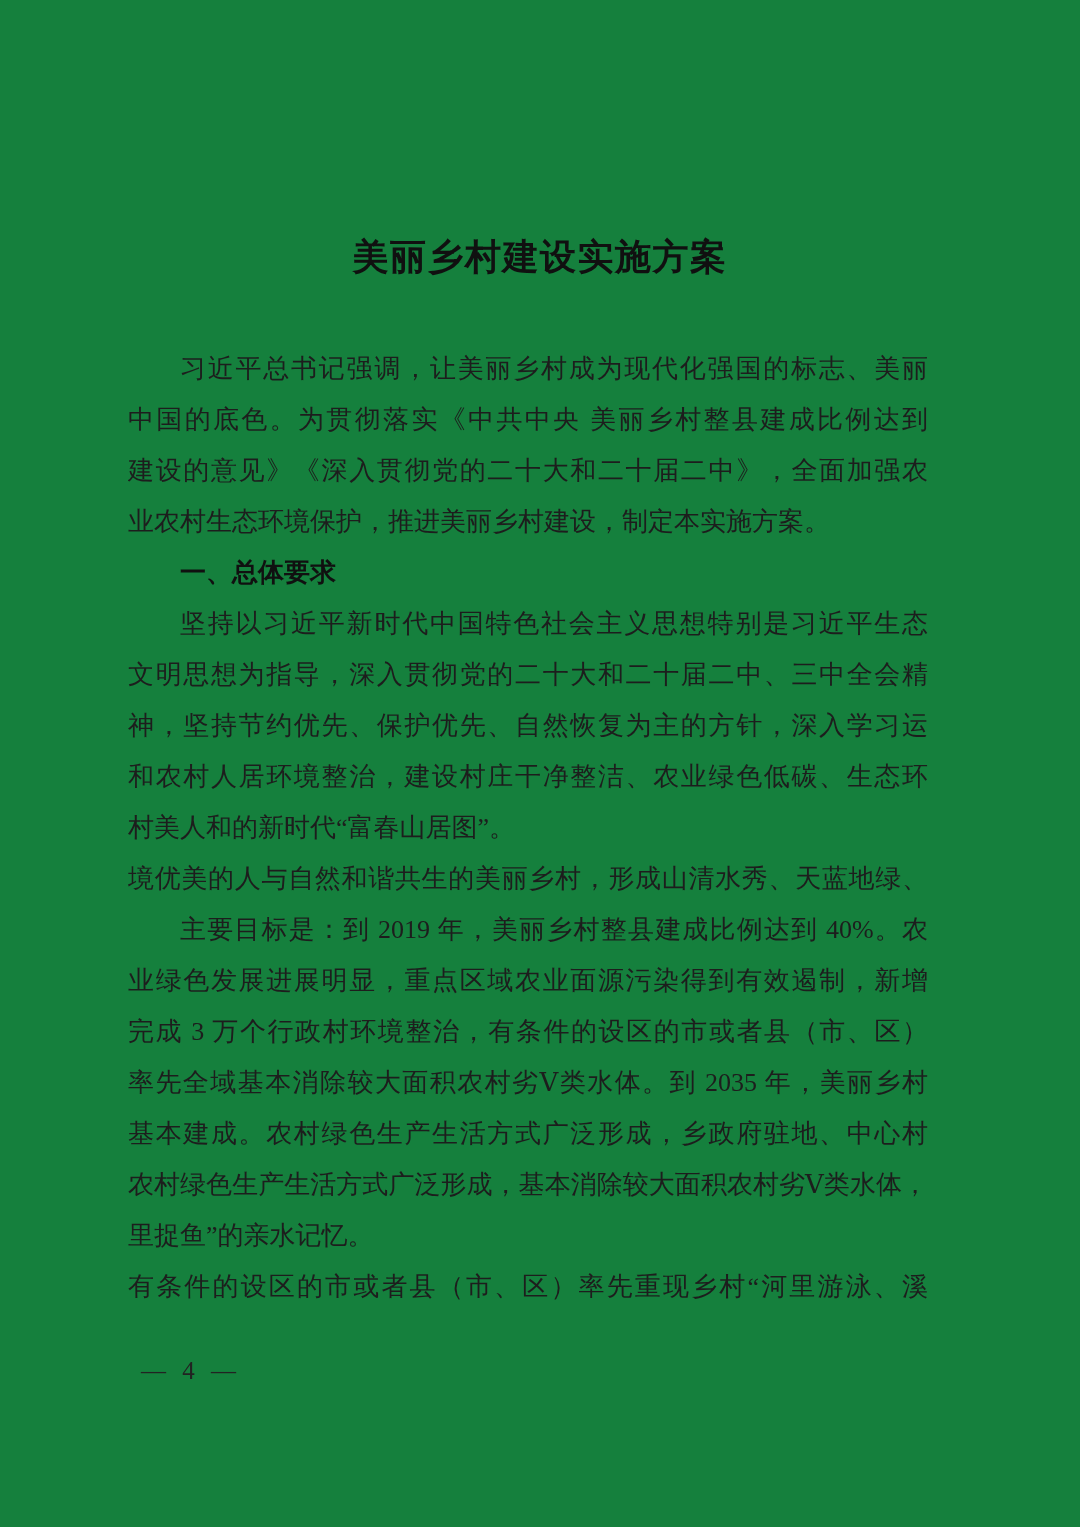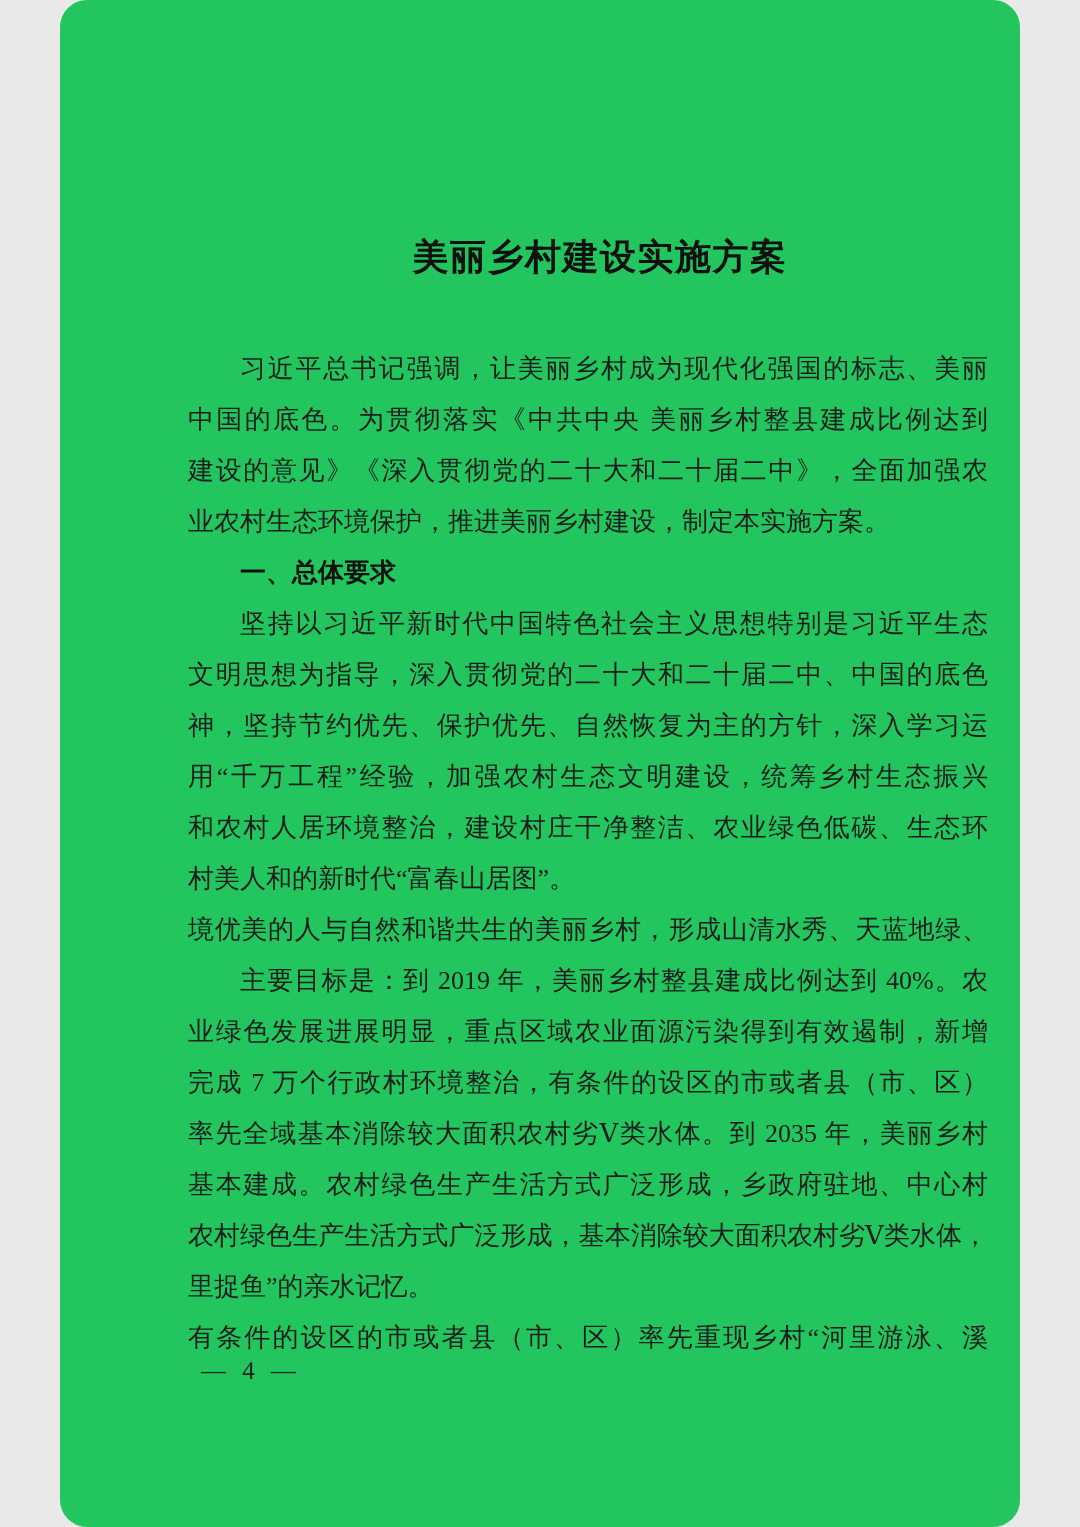--- a/index.html
+++ b/index.html
@@ -1,25 +1,24 @@
 <!DOCTYPE html>
 <html><head>
 <meta charset="utf-8">
 <style>
   html, body { margin: 0; padding: 0; background: #e9e9e9; }
   .page {
     position: relative;
-    width: 960px;
+    width: 1080px;
     height: 1527px;
     margin: 0 auto;
-    background: #22c55e;
+    background: #15803d;
     font-family: "Liberation Serif", "DejaVu Serif", serif;
     color: #1d1d1d;
     overflow: hidden;
-    border-radius: 27px;
   }
   .doc-title {
     position: absolute;
     top: 234px;
     left: 140px;
     width: 800px;
     text-align: center;
     font-family: "Liberation Sans", "DejaVu Sans", sans-serif;
     font-weight: 700;
     font-size: 36px;
@@ -71,31 +70,30 @@
         <div class="line first">习近平总书记强调，让美丽乡村成为现代化强国的标志、美丽</div>
         <div class="line">中国的底色。为贯彻落实《中共中央 美丽乡村整县建成比例达到</div>
         <div class="line">建设的意见》《深入贯彻党的二十大和二十届二中》，全面加强农</div>
         <div class="line last">业农村生态环境保护，推进美丽乡村建设，制定本实施方案。</div>
       </div>
       <div class="block heading">
         <div class="line first last">一、总体要求</div>
       </div>
       <div class="block paragraph">
         <div class="line first">坚持以习近平新时代中国特色社会主义思想特别是习近平生态</div>
-        <div class="line">文明思想为指导，深入贯彻党的二十大和二十届二中、中国的底色</div>
+        <div class="line">文明思想为指导，深入贯彻党的二十大和二十届二中、三中全会精</div>
         <div class="line">神，坚持节约优先、保护优先、自然恢复为主的方针，深入学习运</div>
-        <div class="line">用“千万工程”经验，加强农村生态文明建设，统筹乡村生态振兴</div>
         <div class="line">和农村人居环境整治，建设村庄干净整洁、农业绿色低碳、生态环</div>
         <div class="line last">村美人和的新时代“富春山居图”。</div>
         <div class="line">境优美的人与自然和谐共生的美丽乡村，形成山清水秀、天蓝地绿、</div>
       </div>
       <div class="block paragraph">
         <div class="line first">主要目标是：到 2019 年，美丽乡村整县建成比例达到 40%。农</div>
         <div class="line">业绿色发展进展明显，重点区域农业面源污染得到有效遏制，新增</div>
-        <div class="line">完成 7 万个行政村环境整治，有条件的设区的市或者县（市、区）</div>
+        <div class="line">完成 3 万个行政村环境整治，有条件的设区的市或者县（市、区）</div>
         <div class="line">率先全域基本消除较大面积农村劣Ⅴ类水体。到 2035 年，美丽乡村</div>
         <div class="line">基本建成。农村绿色生产生活方式广泛形成，乡政府驻地、中心村</div>
         <div class="line">农村绿色生产生活方式广泛形成，基本消除较大面积农村劣Ⅴ类水体，</div>
         <div class="line last">里捉鱼”的亲水记忆。</div>
         <div class="line">有条件的设区的市或者县（市、区）率先重现乡村“河里游泳、溪</div>
       </div>
     </div>
 
   <div class="doc-footer">— 4 —</div>
 </div>

